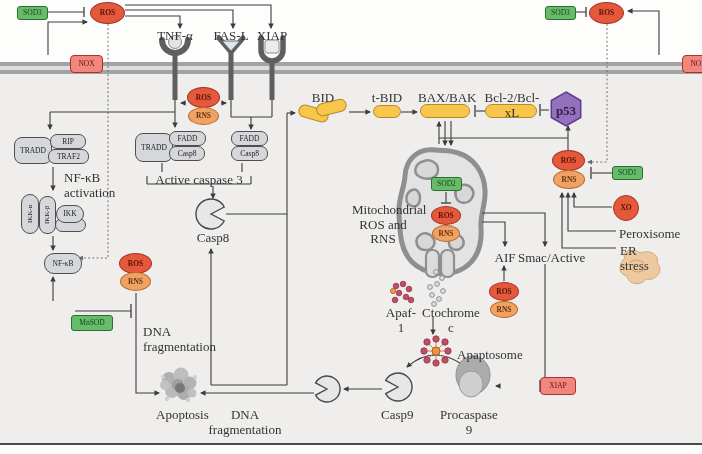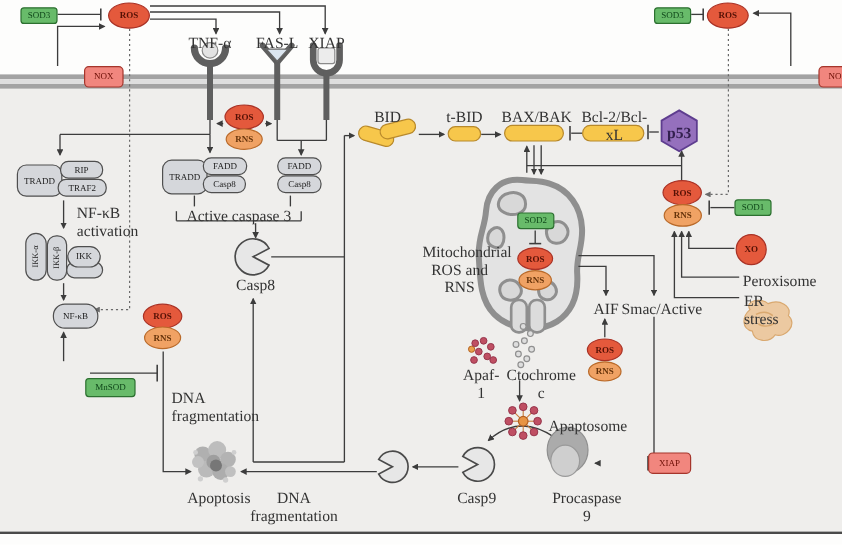--- a/index.html
+++ b/index.html
@@ -330,17 +330,17 @@
   <div class="lbl" style="left:493px;top:251px;width:24px;">AIF</div>
   <div class="lbl" style="left:518px;top:251px;width:56px;">Smac/Active</div>
   <div class="node rosO oval" style="left:489px;top:282px;width:30px;height:19px;">ROS</div>
   <div class="node rnsO oval" style="left:490px;top:301px;width:28px;height:17px;">RNS</div>
 
   <div class="lbl" style="left:385px;top:306px;width:32px;">Apaf-1</div>
   <div class="lbl" style="left:420px;top:306px;width:62px;">Ctochrome c</div>
   <div class="lbl left" style="left:457px;top:348px;width:54px;">Apaptosome</div>
 
   <div class="node salmon" style="left:500px;top:377px;width:36px;height:18px;">XIAP</div>
-  <div class="lbl" style="left:459px;top:408px;width:60px;">Procaspase 9</div>
+  <div class="lbl" style="left:439px;top:408px;width:60px;">Procaspase 9</div>
   <div class="lbl" style="left:381px;top:408px;width:32px;">Casp9</div>
   <div class="lbl" style="left:204px;top:408px;width:82px;">DNA fragmentation</div>
 
 </div>
 
 </body></html>

